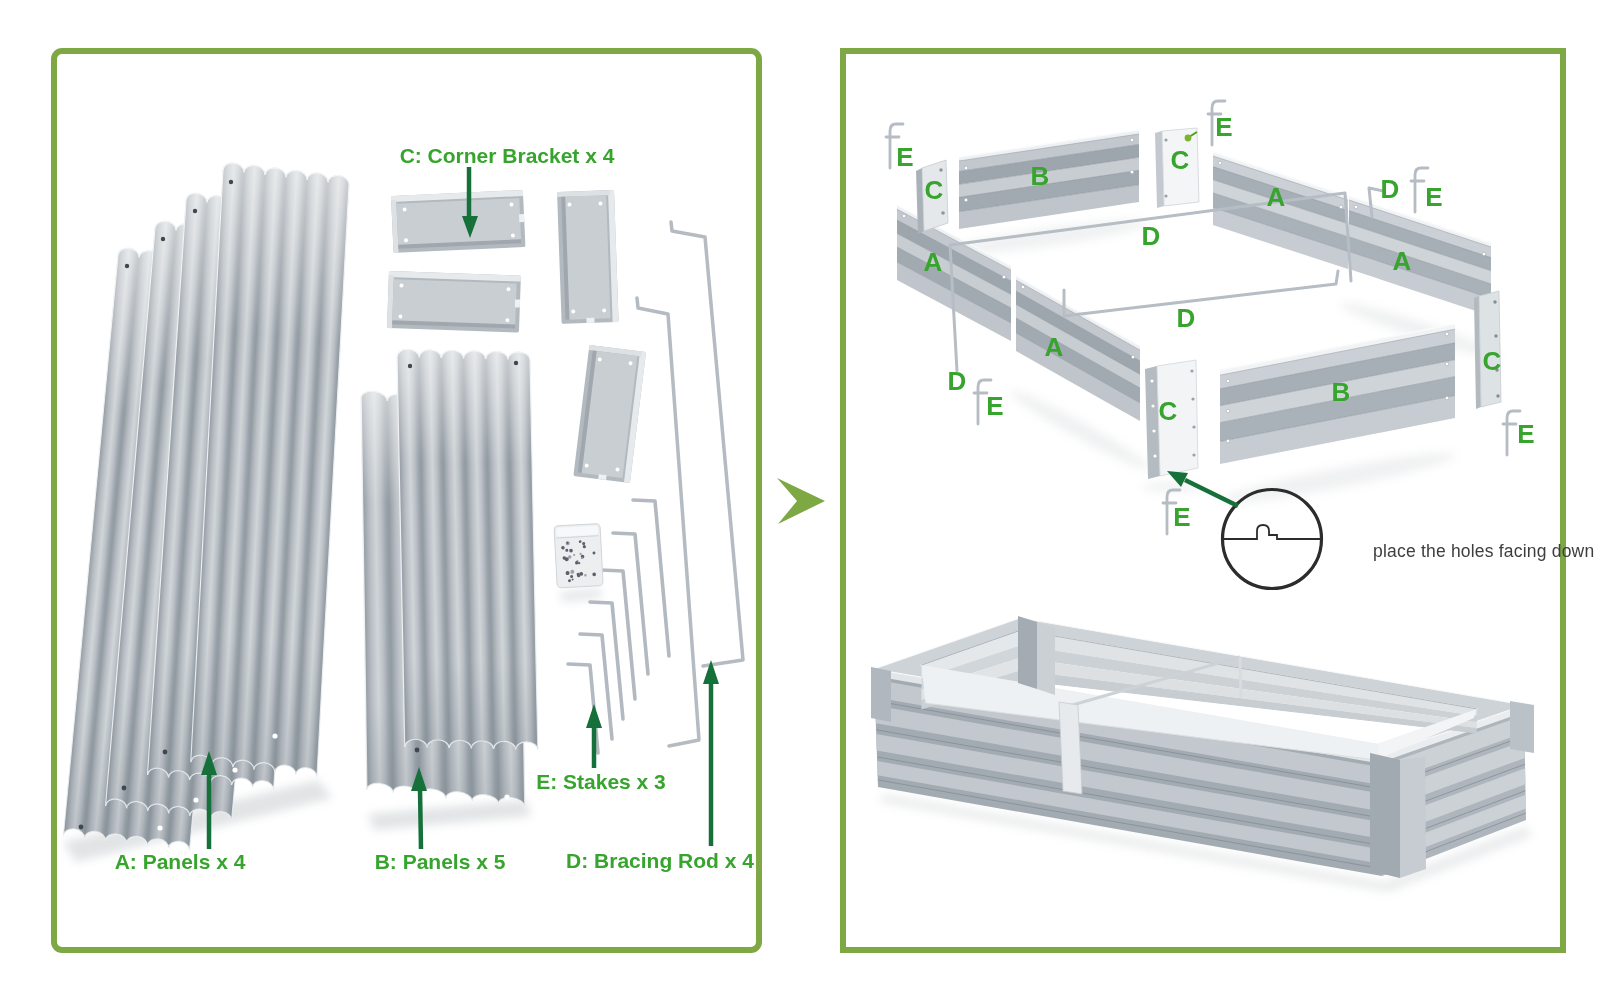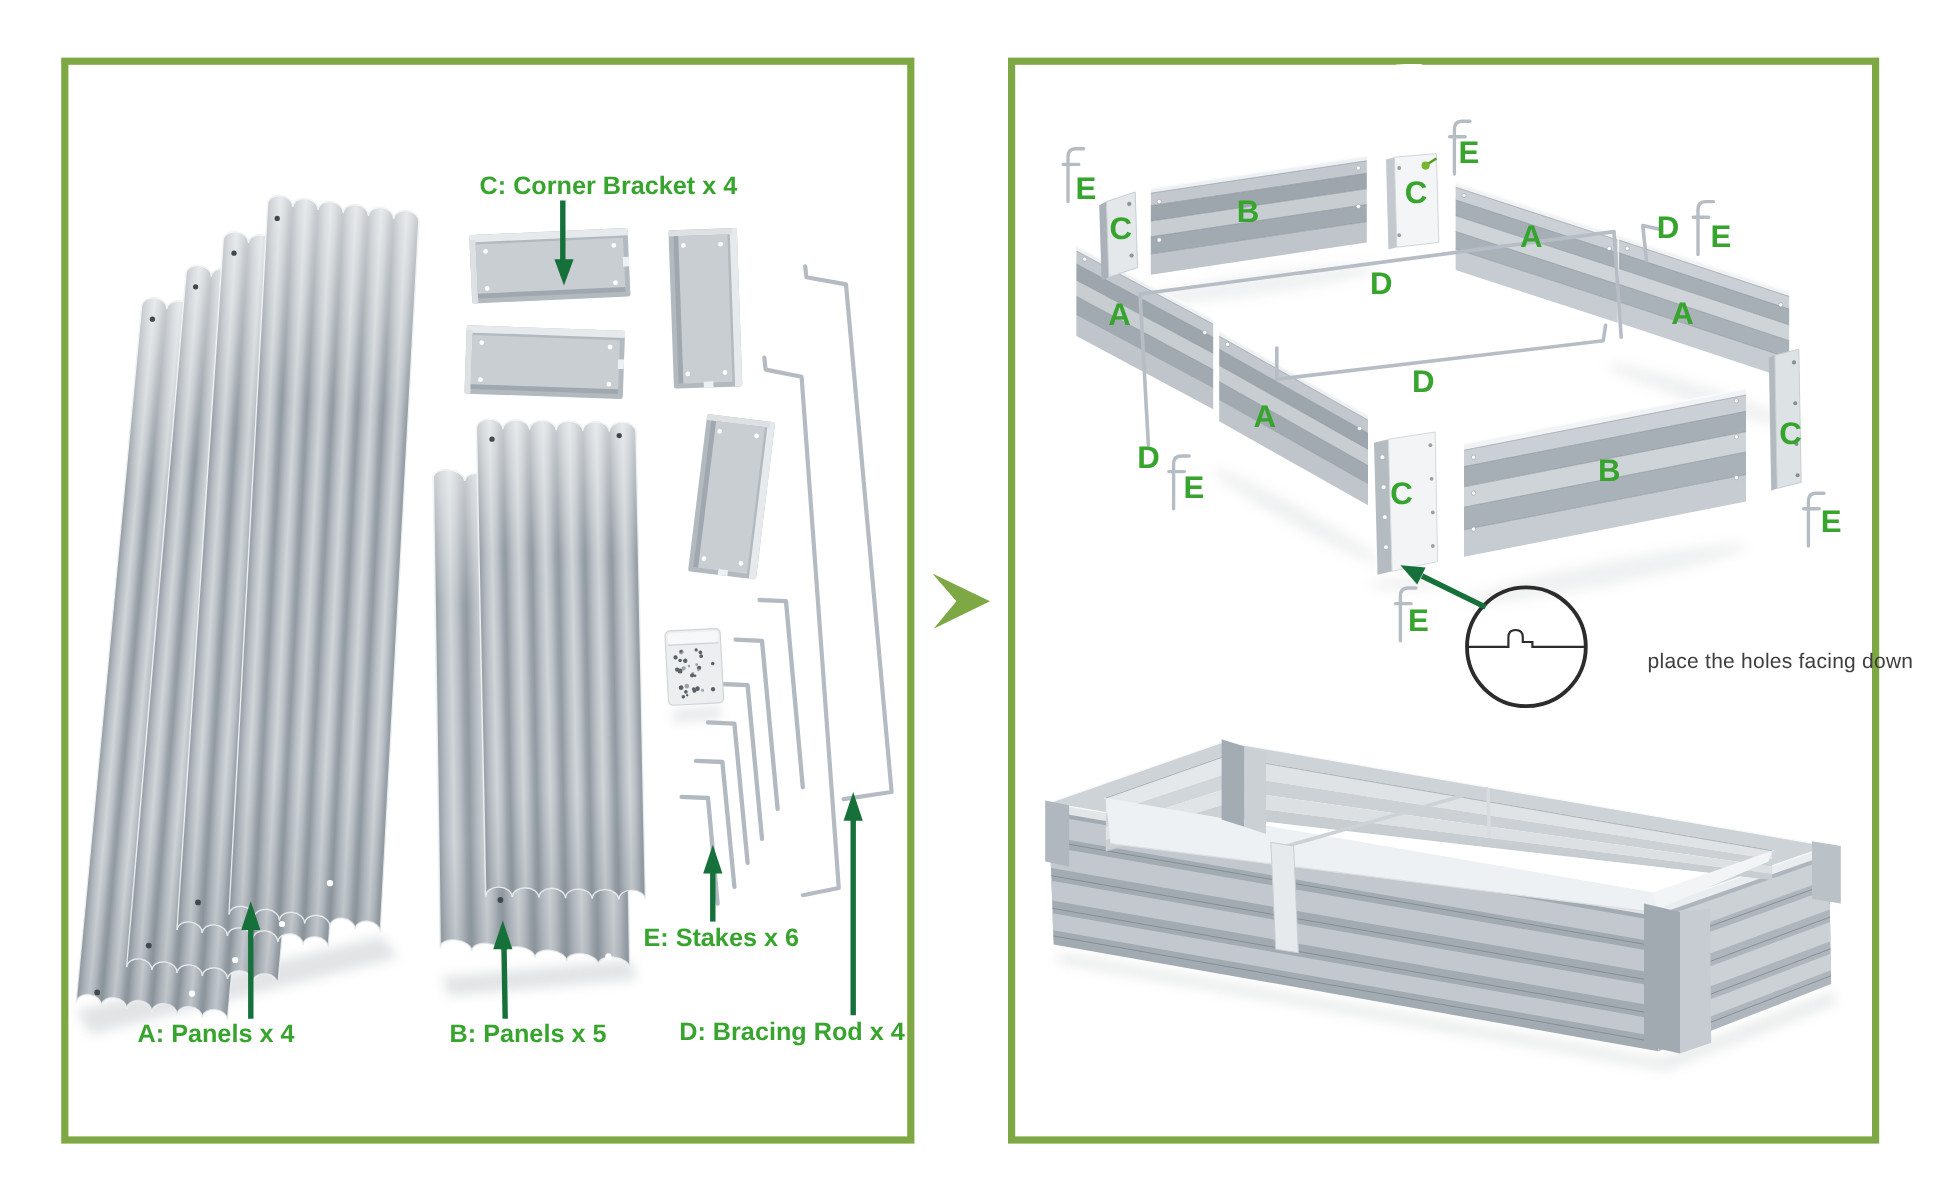--- a/index.html
+++ b/index.html
@@ -1,21 +1,21 @@
 <!DOCTYPE html>
 <html style="--frame-green: #7da843; --label-green: #36a42d; --arrow-green: #15703a; --diagram-ink: #2c2c2c; --note-ink: #3e3e3e;"><head>
 <meta charset="utf-8">
 <style>
   html,body{margin:0;padding:0;}
   body{
     width:1617px;height:1000px;background:#ffffff;position:relative;overflow:hidden;
     font-family:"Liberation Sans","DejaVu Sans",sans-serif;
   }
   .frame{position:absolute;border:6px solid var(--frame-green,#7da843);background:#fff;box-sizing:border-box;}
-  .frame-left{left:51px;top:48px;width:711px;height:905px;}
+  .frame-left{left:51px;top:48px;width:711px;height:905px;border-radius:11px;}
   .frame-right{left:840px;top:48px;width:726px;height:905px;}
   .fill{position:absolute;left:0;top:0;width:100%;height:100%;display:block;}
   .plabel{
     position:absolute;font-weight:700;font-size:21px;line-height:22px;
     color:var(--label-green,#36a42d);white-space:nowrap;transform:translateX(-50%);
   }
   .note{
     position:absolute;font-size:17.5px;line-height:20px;color:var(--note-ink,#3e3e3e);
     white-space:nowrap;letter-spacing:0.2px;margin-left:41px;
   }
@@ -194,21 +194,21 @@
         <polygon class="ghead" points="711,660 703,684 719,684"></polygon>
         <line class="garrow" x1="711" y1="682" x2="711" y2="846"></line>
       </g>
     </g>
   </svg>
 
   <div class="plabel" style="left:450px;top:91px;">C: Corner Bracket x 4</div>
   <div class="plabel" style="left:123px;top:797px;">A: Panels x 4</div>
   <div class="plabel" style="left:383px;top:797px;">B: Panels x 5</div>
   <div class="plabel" style="left:603px;top:796px;text-align:right;">D: Bracing Rod x 4</div>
-  <div class="plabel" style="left:544px;top:717px;">E: Stakes x 6</div>
+  <div class="plabel" style="left:544px;top:717px;">E: Stakes x 3</div>
 </section>
 
 <div class="mid-arrow">
   <svg viewBox="0 0 62 62" width="62" height="62">
     <polygon points="7,8 55,31 8,54 27,31" fill="var(--frame-green,#7da843)"></polygon>
   </svg>
 </div>
 
 <section class="frame frame-right">
   <svg class="fill" viewBox="846 54 714 893" aria-hidden="true">

